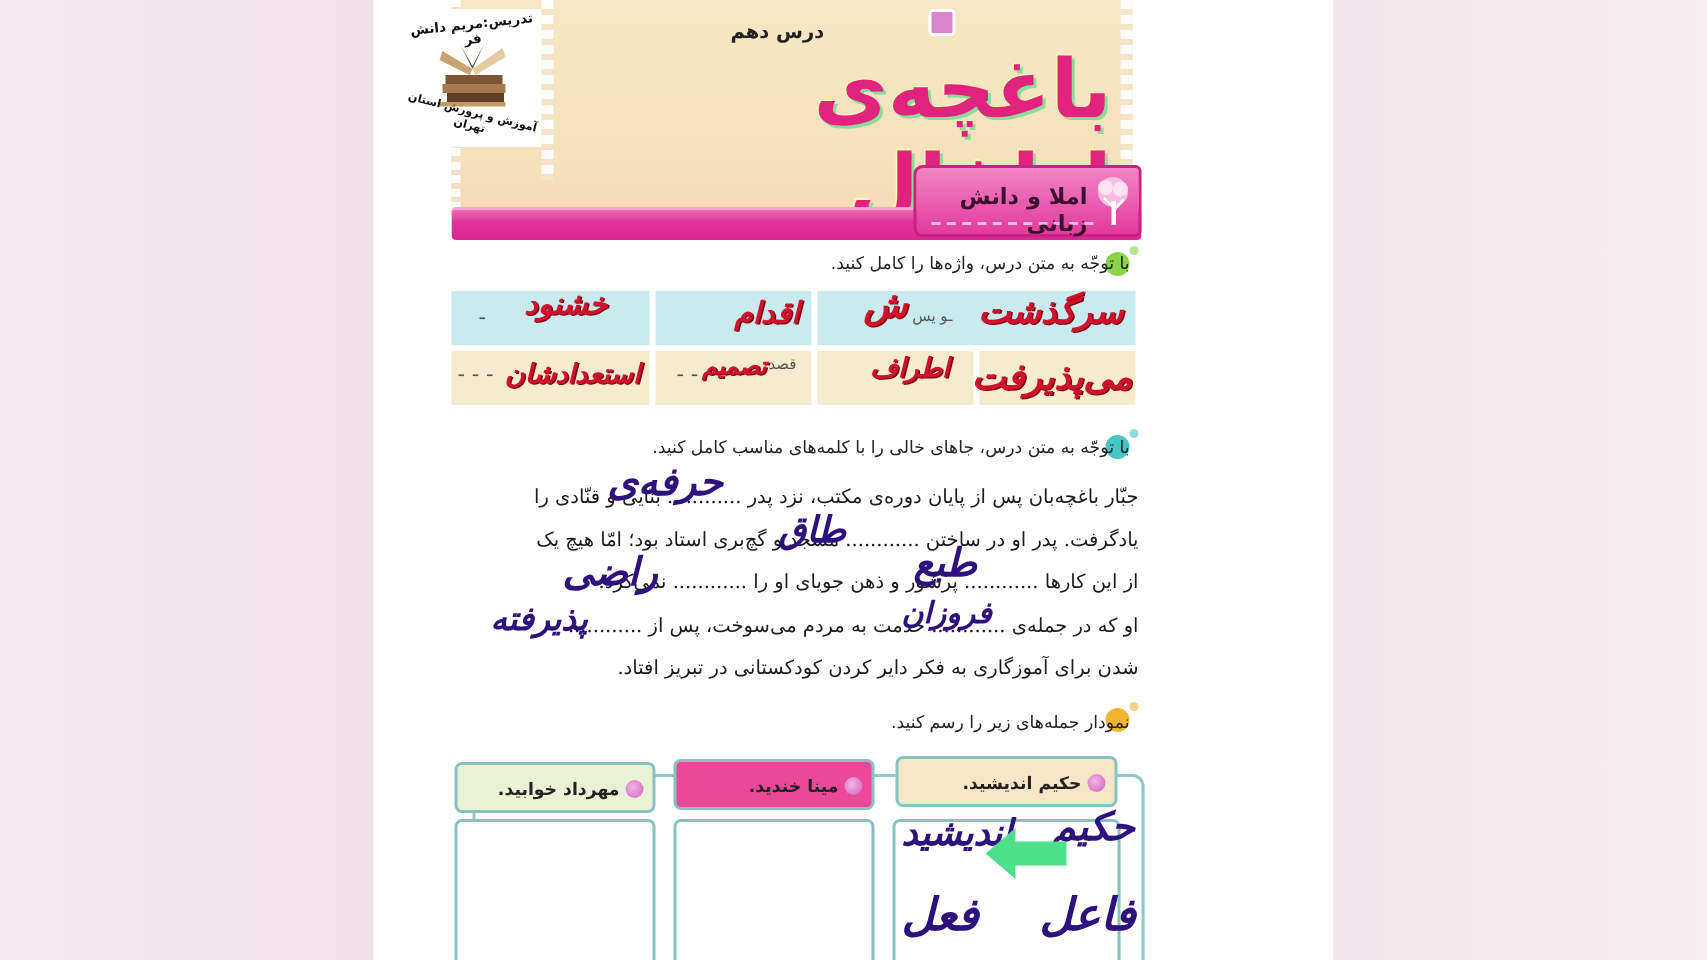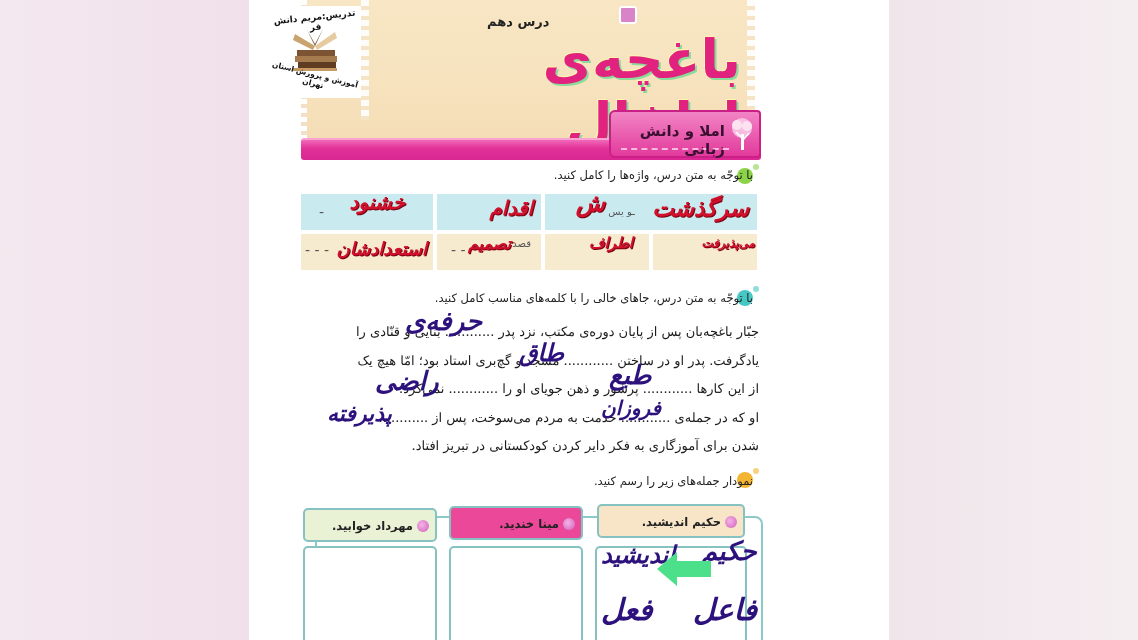--- a/index.html
+++ b/index.html
@@ -133,24 +133,24 @@
     </div>
     <div class="wcell blue" style="right:216px; top:0; width:104px;">
       <span class="hand" style="right:8px; top:2px; font-size:20px;">اقدام</span>
     </div>
     <div class="wcell blue" style="right:324px; top:0; width:132px;">
       <span class="hand" style="right:28px; top:-4px; font-size:20px;">خشنود</span>
       <span class="print" style="left:18px; top:10px; font-size:14px;">-</span>
     </div>
 
     <div class="wcell beige" style="right:0; top:40px; width:104px;">
-      <span class="hand" style="right:2px; top:2px; font-size:12px;">می‌پذیرفت</span>
+      <span class="hand" style="right:2px; top:2px; font-size:24px;">می‌پذیرفت</span>
     </div>
     <div class="wcell beige" style="right:108px; top:40px; width:104px;">
-      <span class="hand" style="right:16px; top:0; font-size:15px;">اطراف</span>
+      <span class="hand" style="right:16px; top:0; font-size:18px;">اطراف</span>
     </div>
     <div class="wcell beige" style="right:216px; top:40px; width:104px;">
       <span class="print" style="right:10px; top:4px;">قصد</span>
       <span class="hand" style="right:30px; top:0; font-size:16px;">تصمیم</span>
       <span class="print" style="left:14px; top:8px; font-size:14px;">- -</span>
     </div>
     <div class="wcell beige" style="right:324px; top:40px; width:132px;">
       <span class="hand" style="right:6px; top:4px; font-size:18px;">استعدادشان</span>
       <span class="print" style="left:4px; top:8px; font-size:14px;">- - -</span>
     </div>

